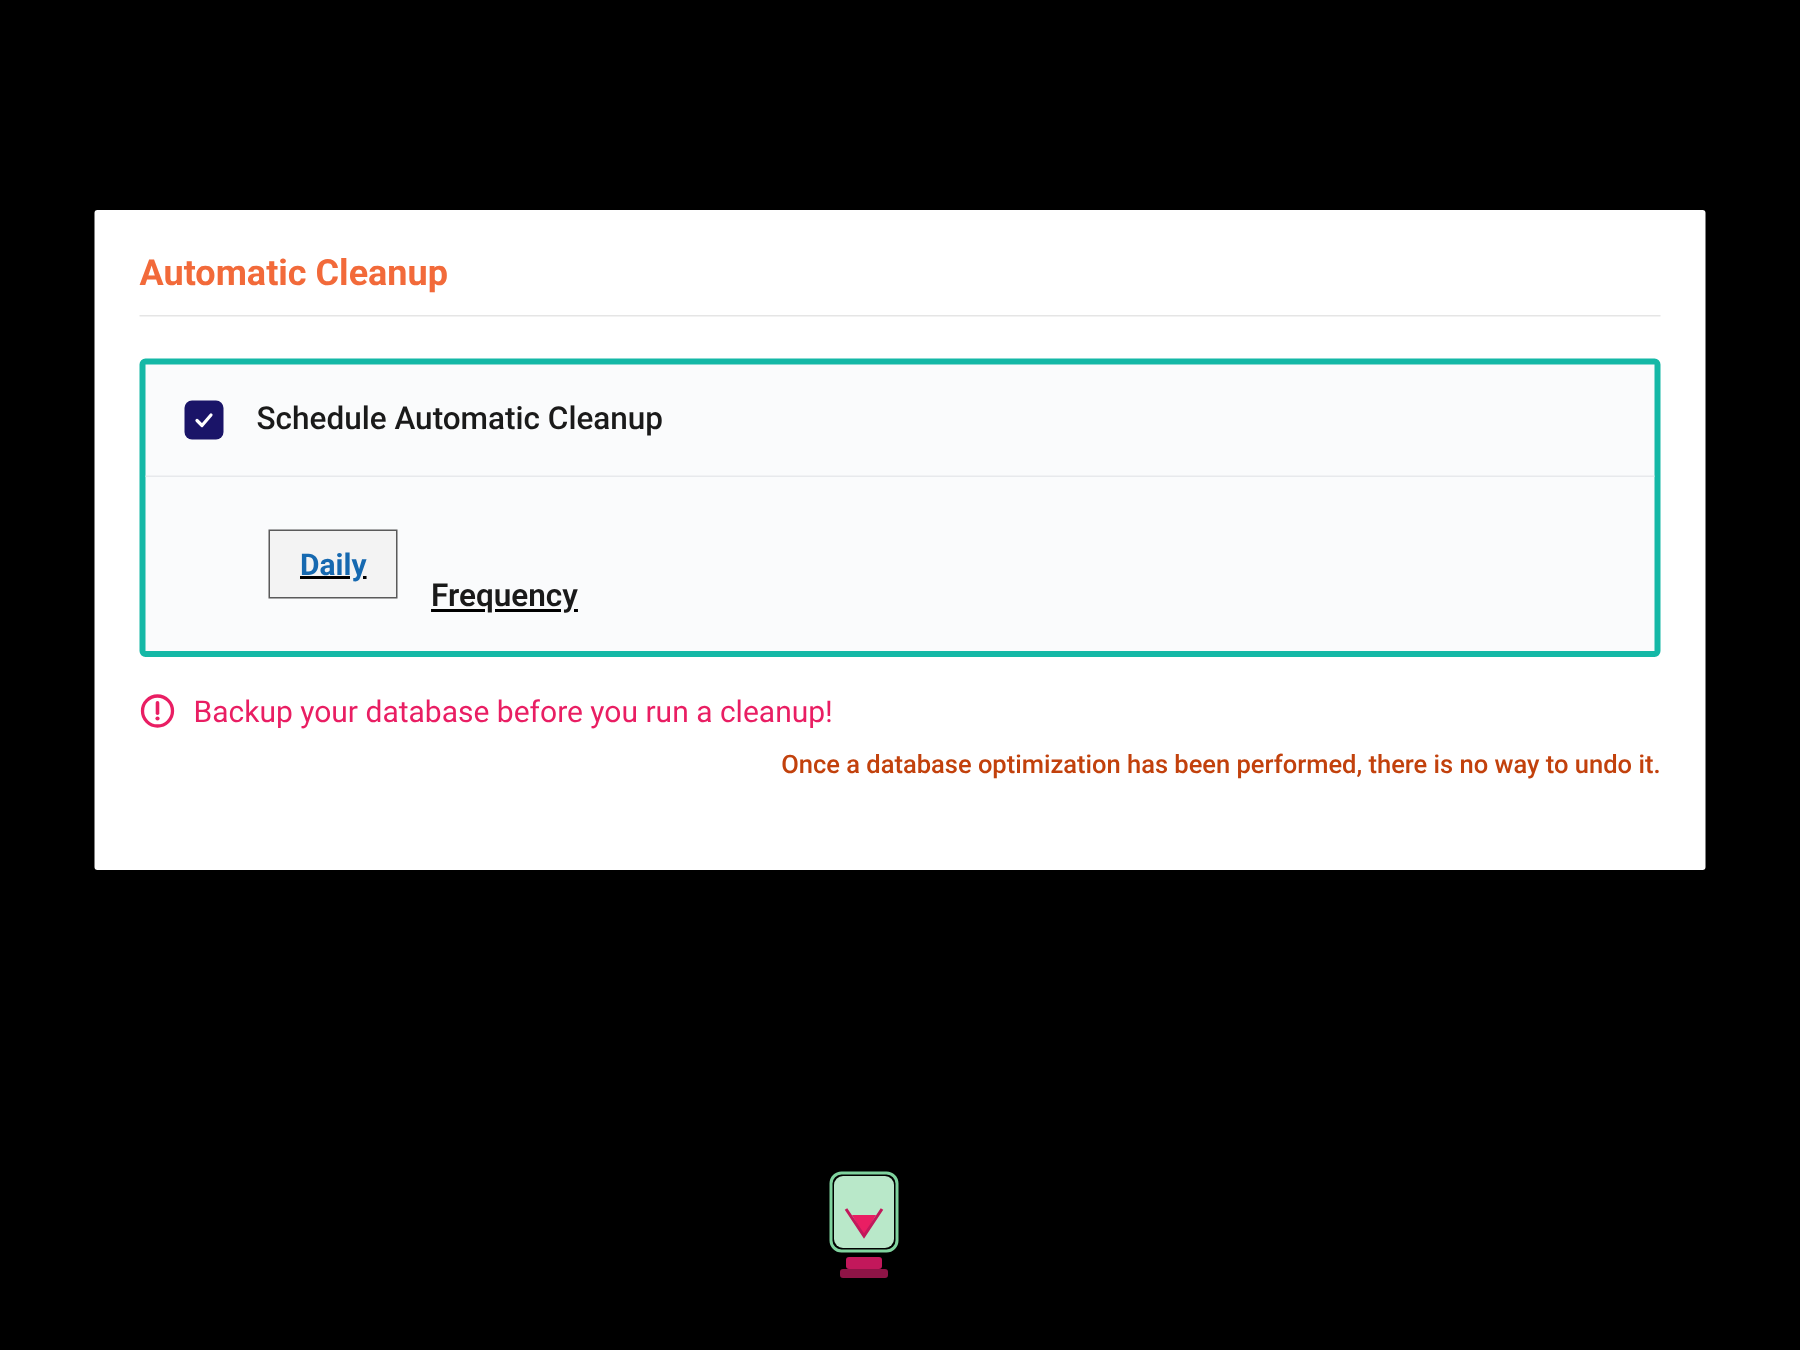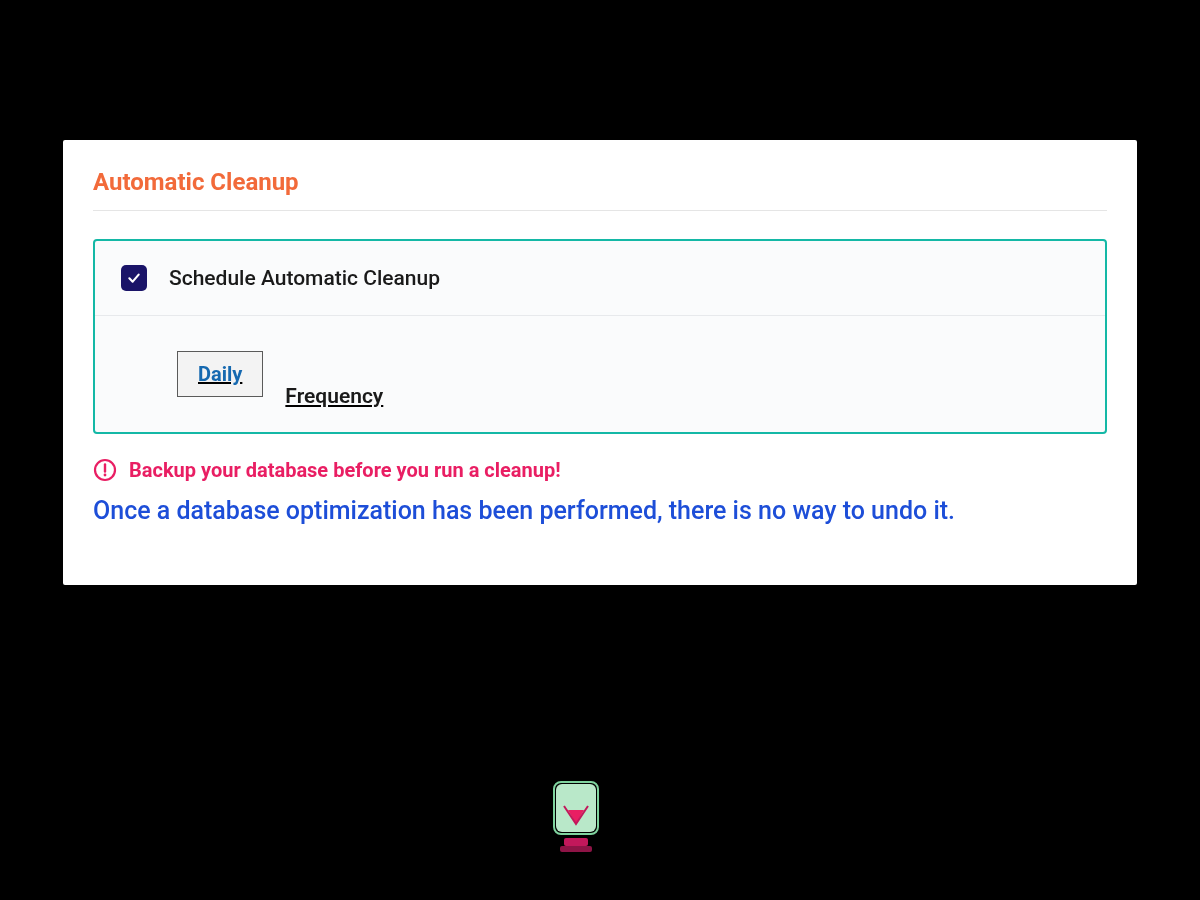--- a/index.html
+++ b/index.html
@@ -28,21 +28,21 @@
       font-size: 24px;
       font-weight: 700;
       margin-bottom: 14px;
     }
     .title-divider {
       height: 1px;
       background: #e5e5e5;
       margin-bottom: 28px;
     }
     .settings-box {
-      border: 2px solid #14b8a6;
+      border: 4px solid #14b8a6;
       background: #fafbfc;
       border-radius: 4px;
       padding: 0;
       margin-bottom: 24px;
     }
     .setting-row {
       display: flex;
       align-items: center;
       padding: 24px 26px;
     }
@@ -98,27 +98,28 @@
       margin-bottom: 14px;
     }
     .warning-icon {
       width: 24px;
       height: 24px;
       flex-shrink: 0;
     }
     .warning-text {
       color: #e91e63;
       font-size: 20px;
-      font-weight: 700;
+      font-weight: 400;
     }
     .warning-sub {
-      color: #1d4ed8;
-      font-size: 25px;
+      color: #c2410c;
+      font-size: 17px;
       font-weight: 500;
       margin-bottom: 26px;
+      text-align: right;
     }
     .save-button {
       background: #ef6537;
       color: #fff;
       border: none;
       border-radius: 5px;
       font-size: 18px;
       font-weight: 700;
       letter-spacing: 0.5px;
       padding: 18px 28px;

